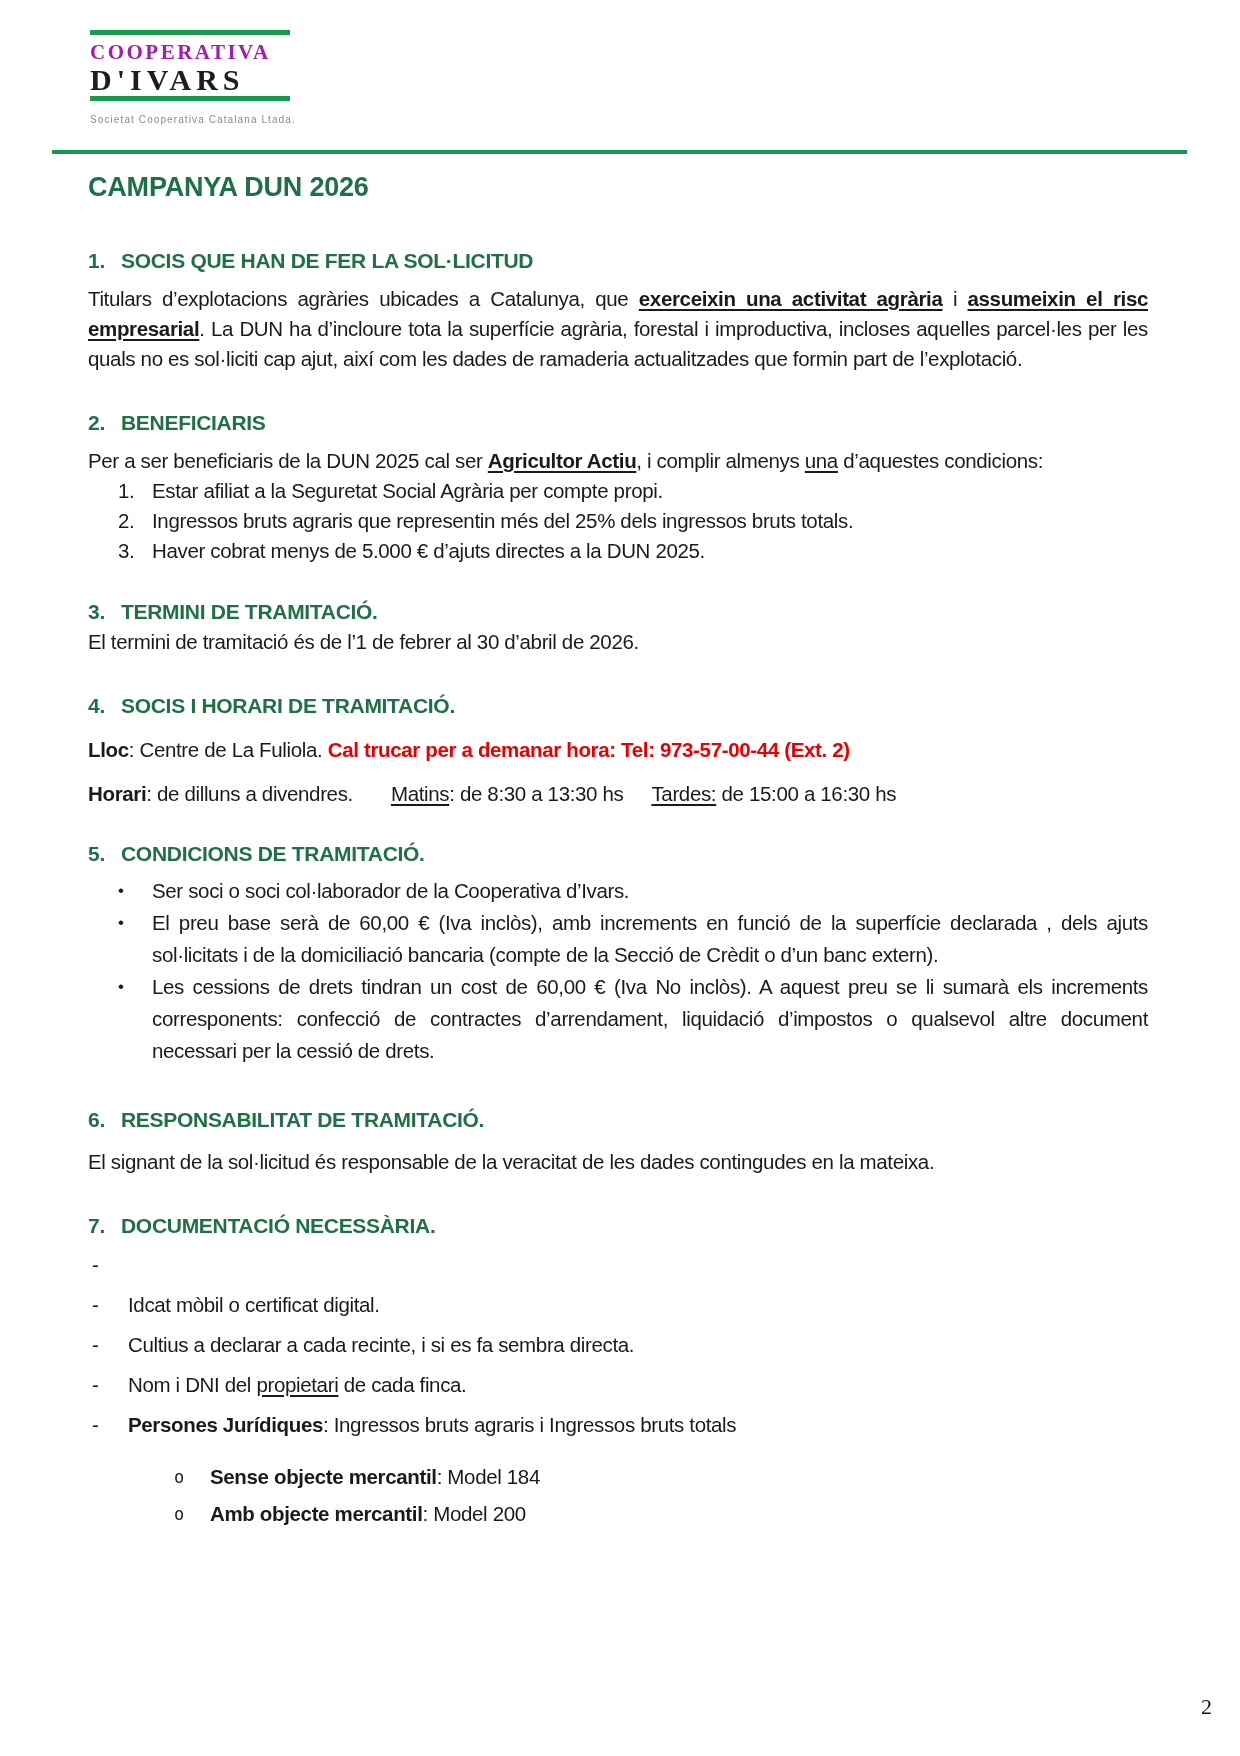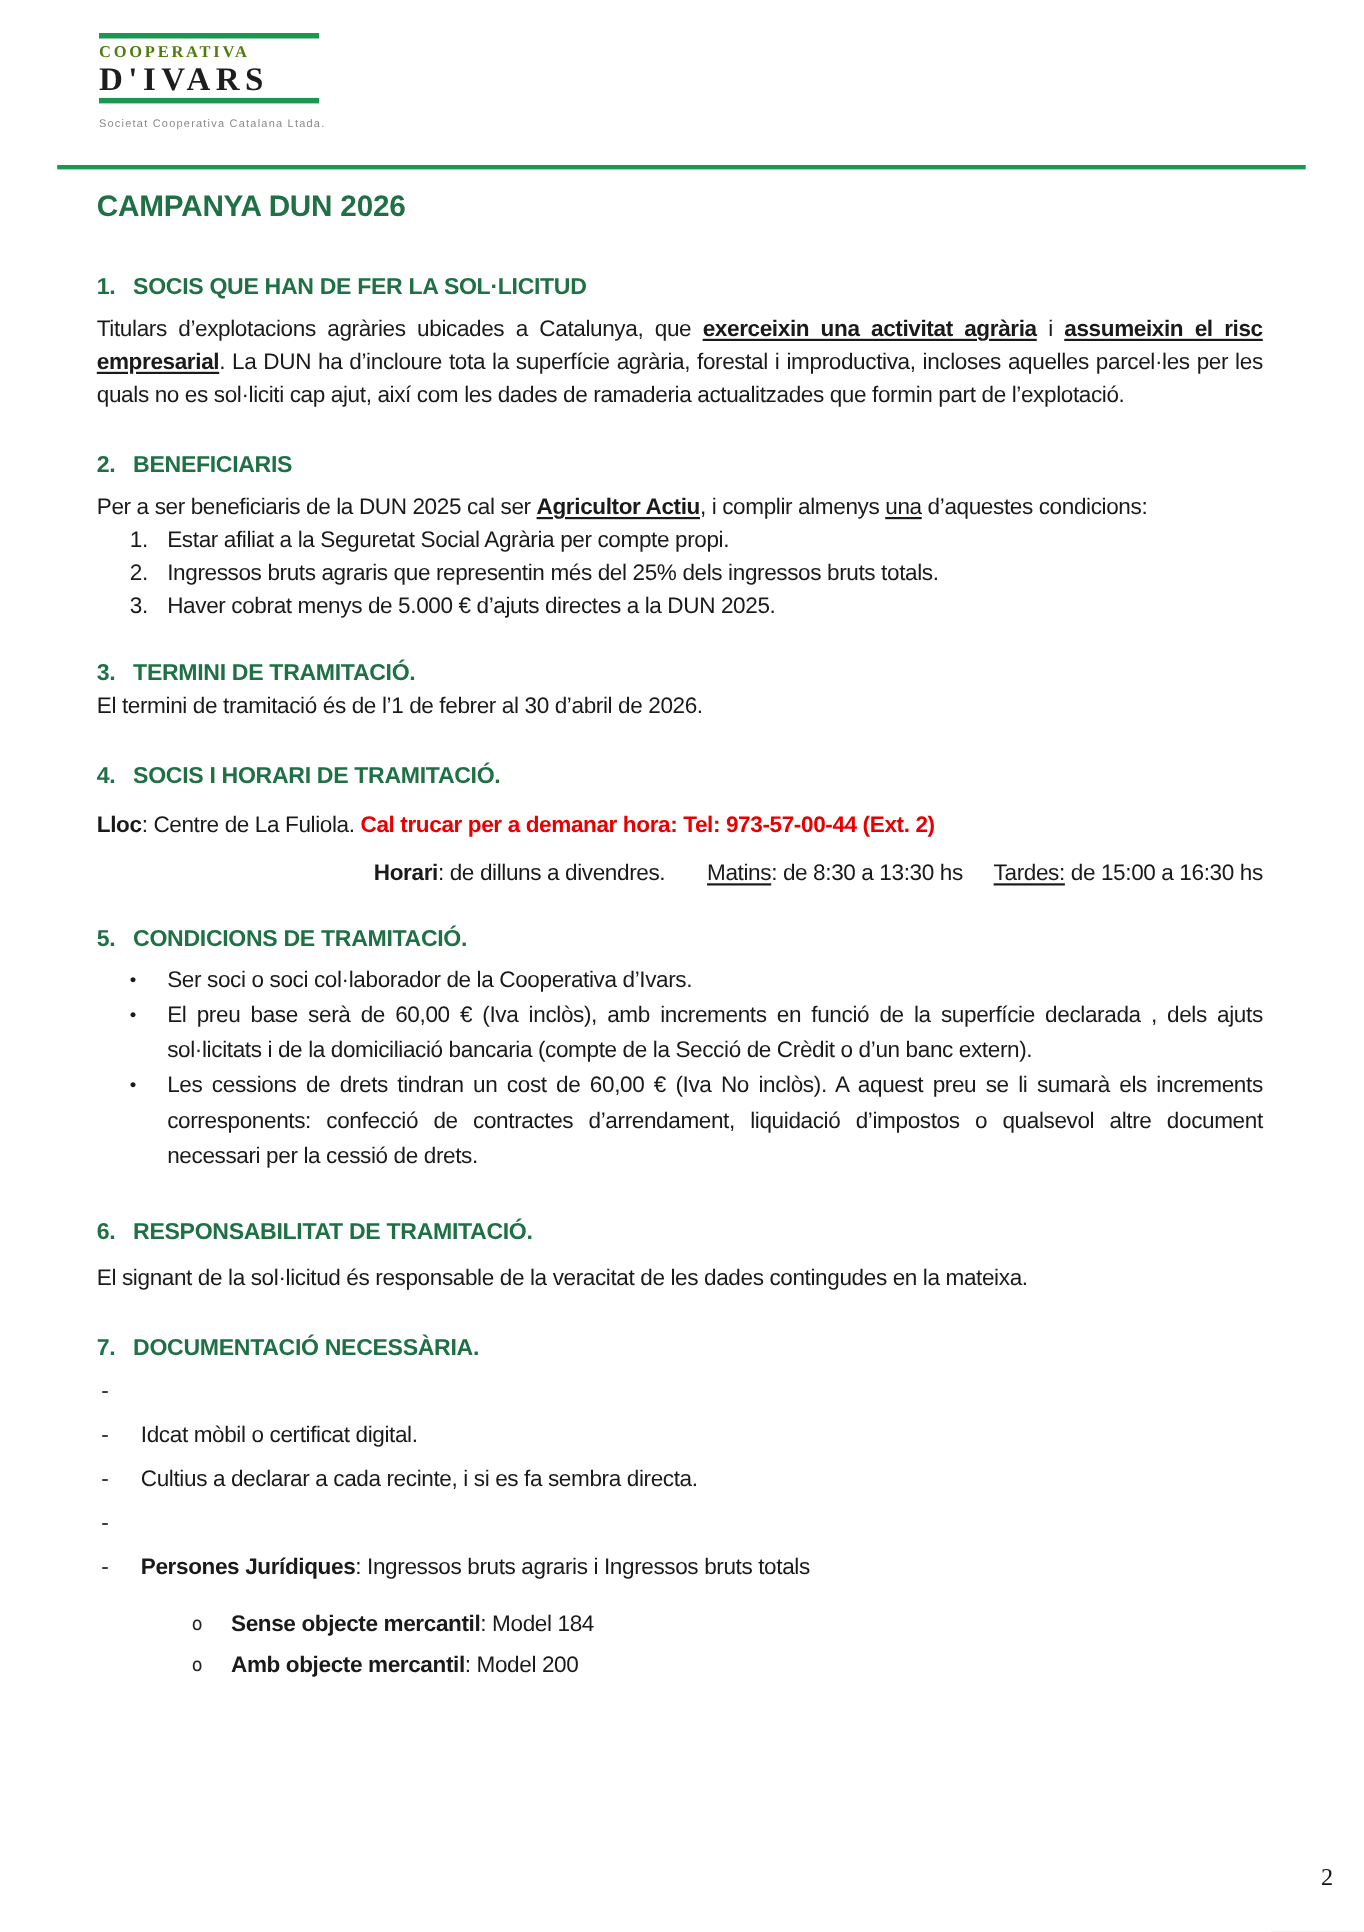--- a/index.html
+++ b/index.html
@@ -22,22 +22,22 @@
   .logo{position:absolute;left:90px;top:26px;display:flex;gap:16px;}
   .logo-icon-wrap{width:94px;text-align:center;}
   .logo-svg{display:block;margin:0 auto;}
   .ring{fill:none;stroke:var(--logo-dark-green);stroke-width:14;}
   .scase{fill:none;stroke:#ffffff;stroke-width:15;stroke-linecap:round;}
   .scurve{fill:none;stroke:var(--logo-light-green);stroke-width:9;stroke-linecap:round;}
   .shook{fill:none;stroke:var(--logo-dark-green);stroke-width:8;stroke-linecap:round;}
   .logo-year{font-size:10px;letter-spacing:.4px;color:#333;font-weight:700;margin-top:2px;}
   .logo-text{width:200px;padding-top:4px;}
   .logo-bar{height:5px;background:var(--rule-green);}
-  .logo-name1{font-family:"Liberation Serif",serif;font-size:15px;font-weight:700;
-              letter-spacing:2.5px;color:#4d7c0f;line-height:1.15;margin-top:5px;white-space:nowrap;}
+  .logo-name1{font-family:"Liberation Serif",serif;font-size:21px;font-weight:700;
+              letter-spacing:2.5px;color:#a21caf;line-height:1.15;margin-top:5px;white-space:nowrap;}
   .logo-name2{font-family:"Liberation Serif",serif;font-size:30px;font-weight:700;
               letter-spacing:5px;color:#1d1d1d;line-height:1.05;margin-bottom:0;white-space:nowrap;}
   .logo-sub{font-size:10px;color:#8a8a8a;letter-spacing:1.1px;margin-top:4px;white-space:nowrap;}
   .hrule{position:absolute;left:52px;top:150px;width:1135px;height:4px;background:var(--rule-green);}
   
   .date-line{margin-top:26px;text-align:right;padding-right:28px;font-size:21px;letter-spacing:-0.2px;}
   .doc-title{margin:18px 0 0 88px;color:var(--heading-green);font-size:27px;font-weight:700;letter-spacing:-0.2px;}
   
   main{margin:0 92px 0 88px;}
   h2{display:flex;color:var(--heading-green);font-size:21px;font-weight:700;line-height:26px;letter-spacing:-0.3px;}
@@ -49,21 +49,21 @@
   .alert{color:var(--alert-red);font-weight:700;}
   .mt-sec{margin-top:36px;}
   ol.numlist{list-style:none;padding-left:30px;}
   ol.numlist li{display:flex;line-height:30px;}
   ol.numlist .num{width:34px;flex:none;}
   ul.bullets{list-style:none;padding-left:30px;margin-top:8px;}
   ul.bullets li{display:flex;line-height:32px;}
   ul.bullets .mark{width:34px;flex:none;font-size:17px;}
   ul.bullets .btxt{text-align:justify;flex:1;}
   .lloc-line{margin-top:16px;}
-  .horari-line{margin-top:14px;text-align:right;}
+  .horari-line{margin-top:14px;}
   .gap1{display:inline-block;width:38px;}
   .gap2{display:inline-block;width:28px;}
   ul.dashes{list-style:none;padding-left:4px;}
   ul.dashes li{display:flex;line-height:28px;margin-top:12px;}
   ul.dashes .mark{width:36px;flex:none;}
   ul.subs{list-style:none;padding-left:86px;margin-top:24px;}
   ul.subs li{display:flex;line-height:28px;margin-top:9px;}
   ul.subs .mark{width:36px;flex:none;font-family:"DejaVu Sans Mono",monospace;font-size:17px;color:#222;}
   .page-number{position:absolute;right:28px;bottom:34px;
                font-family:"Liberation Serif",serif;font-size:22px;letter-spacing:0;color:#111;}
@@ -186,20 +186,21 @@
         <li>
           <span class="mark">-</span>
           <span>Idcat mòbil o certificat digital.</span>
         </li>
         <li>
           <span class="mark">-</span>
           <span>Cultius a declarar a cada recinte, i si es fa sembra directa.</span>
         </li>
         <li>
           <span class="mark">-</span>
+          <span><span>Nom i DNI del </span><span class="u">propietari</span><span> de cada finca.</span></span>
         </li>
         <li>
           <span class="mark">-</span>
           <span><span class="b">Persones Jurídiques</span><span>: Ingressos bruts agraris i Ingressos bruts totals</span></span>
         </li>
       </ul>
       <ul class="subs">
         <li>
           <span class="mark">o</span>
           <span><span class="b">Sense objecte mercantil</span><span>: Model 184</span></span>

